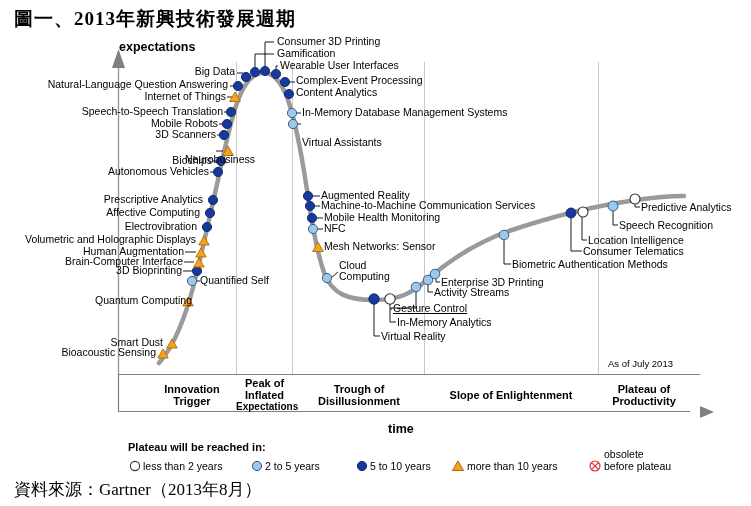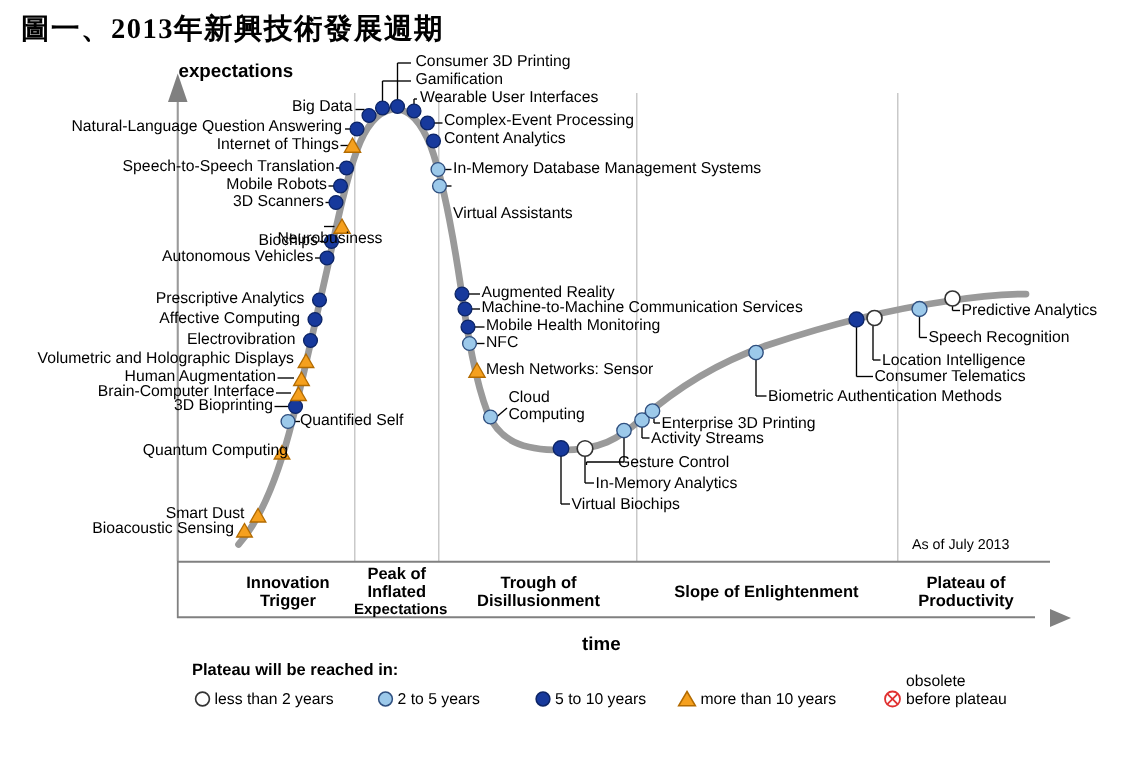--- a/index.html
+++ b/index.html
@@ -284,33 +284,34 @@
   <div class="lbl r" style="left:181px;top:295px;margin-left:11px;">Quantum Computing</div>
   <div class="lbl r" style="left:163px;top:337px;">Smart Dust</div>
   <div class="lbl r" style="left:156px;top:347px;">Bioacoustic Sensing</div>
 
   <div class="lbl" style="left:321px;top:190px;">Augmented Reality</div>
   <div class="lbl" style="left:321px;top:200px;">Machine-to-Machine Communication Services</div>
   <div class="lbl" style="left:324px;top:212px;">Mobile Health Monitoring</div>
   <div class="lbl" style="left:324px;top:223px;">NFC</div>
   <div class="lbl" style="left:324px;top:241px;">Mesh Networks: Sensor</div>
   <div class="lbl" style="left:339px;top:260px;line-height:11px;width:60px;white-space:normal;">Cloud Computing</div>
-  <div class="lbl" style="left:381px;top:331px;">Virtual Biochips</div>
+  <div class="lbl" style="left:381px;top:331px;">Virtual Reality</div>
   <div class="lbl" style="left:397px;top:317px;">In-Memory Analytics</div>
-  <div class="lbl" style="left:412px;top:303px;">Gesture Control</div>
+  <div class="lbl" style="left:393px;top:303px;text-decoration:underline;">Gesture Control</div>
   <div class="lbl" style="left:434px;top:287px;">Activity Streams</div>
   <div class="lbl" style="left:441px;top:277px;">Enterprise 3D Printing</div>
   <div class="lbl" style="left:512px;top:259px;">Biometric Authentication Methods</div>
   <div class="lbl" style="left:583px;top:246px;">Consumer Telematics</div>
   <div class="lbl" style="left:588px;top:235px;">Location Intelligence</div>
   <div class="lbl" style="left:619px;top:220px;">Speech Recognition</div>
   <div class="lbl" style="left:641px;top:202px;">Predictive Analytics</div>
 
   <div class="legend-title" style="left:128px;top:441px;">Plateau will be reached in:</div>
   <div class="legend-item" style="left:143px;top:460px;">less than 2 years</div>
   <div class="legend-item" style="left:265px;top:460px;">2 to 5 years</div>
   <div class="legend-item" style="left:370px;top:460px;">5 to 10 years</div>
   <div class="legend-item" style="left:467px;top:460px;">more than 10 years</div>
   <div class="legend-item" style="left:604px;top:448px;">obsolete</div>
   <div class="legend-item" style="left:604px;top:460px;">before plateau</div>
 
+  <div class="src-line">資料來源：Gartner（2013年8月）</div>
 
 </div>
 
 </body></html>

